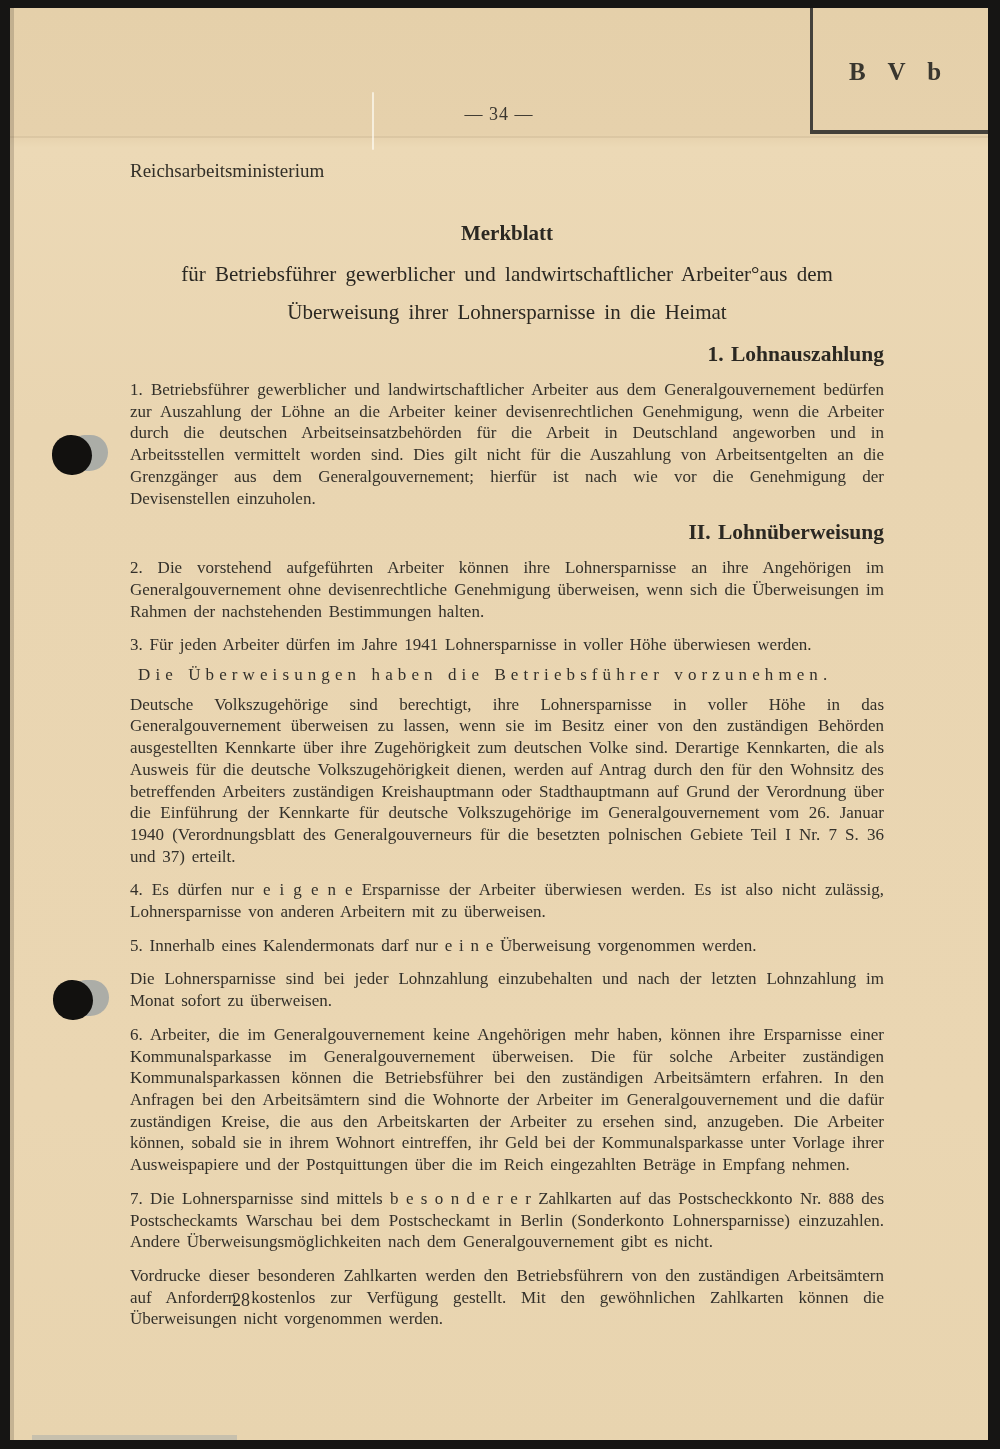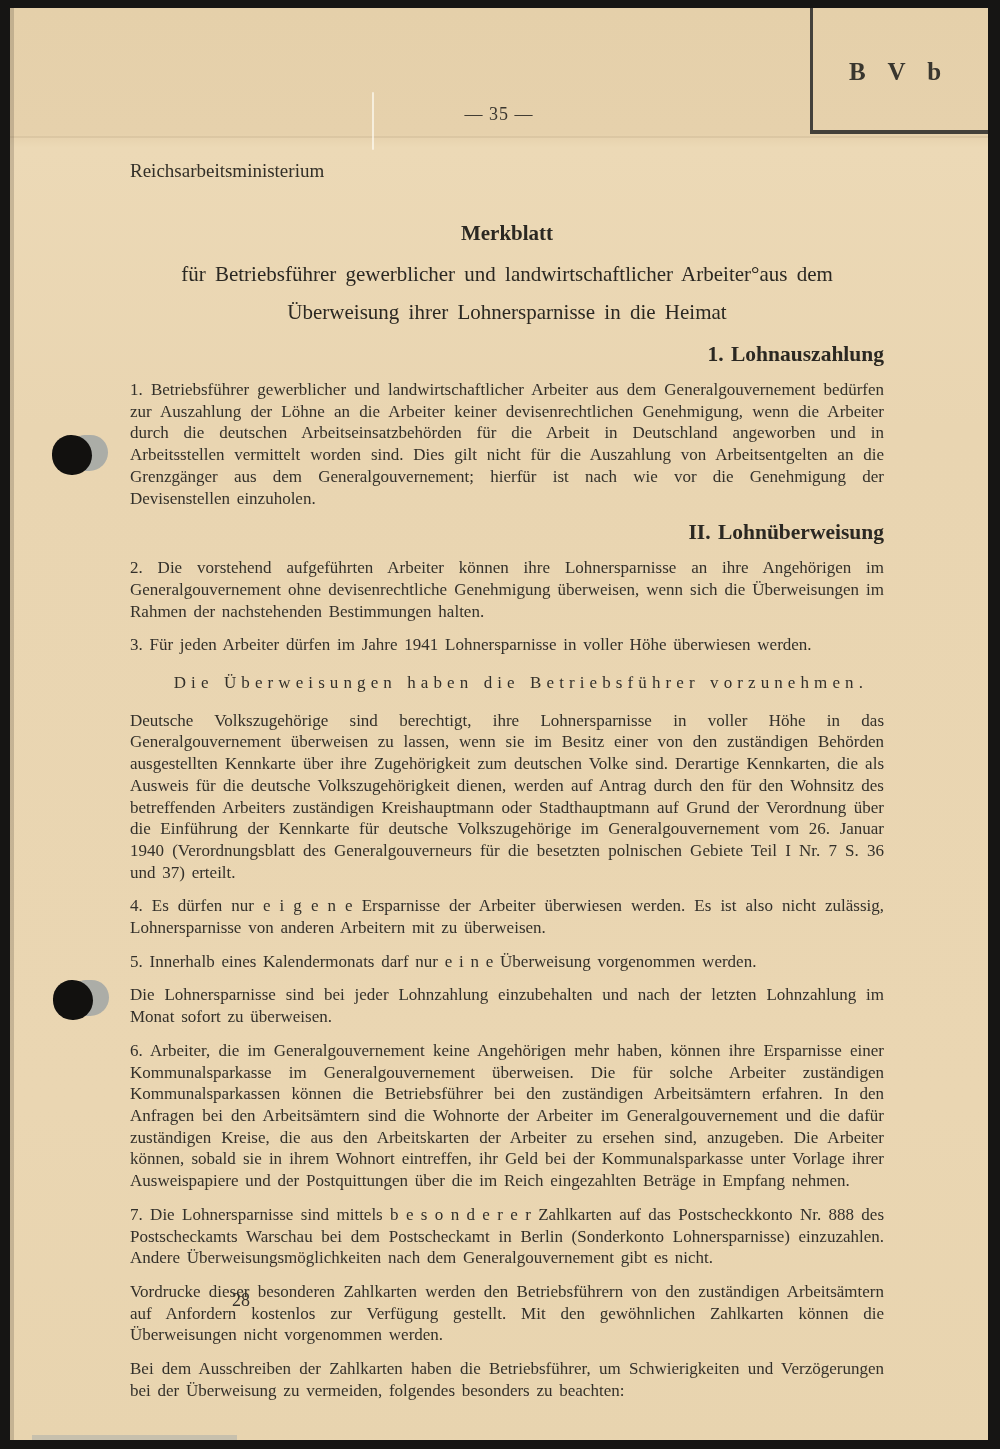--- a/index.html
+++ b/index.html
@@ -50,21 +50,21 @@
     margin:9px 0 0;font-size:21px;font-weight:normal;line-height:38px;
     text-align:center;color:#2b2822;word-spacing:4px;
   }
   .sec-heading{
     margin:11px 0 0;font-size:21.5px;font-weight:bold;line-height:25px;
     text-align:right;color:#2b2822;word-spacing:2px;
   }
   .content p{margin:12px 0 0;}
   .content p.tight{margin:2px 0 0;}
   .content p.spaced-line{
-    margin:16px;letter-spacing:0.30em;word-spacing:1px;text-align:right;
+    margin:8px;letter-spacing:0.30em;word-spacing:1px;text-align:left;
   }
   .pageno-bottom{position:absolute;left:180px;top:1282px;font-size:18px;color:#33302a;padding-left:42px;}
 
   .hole{position:absolute;width:40px;height:40px;border-radius:48% 52% 50% 50%;background:#12110f;}
   .hole::before{
     content:'';position:absolute;left:20px;top:0px;width:36px;height:36px;
     background:rgba(154,162,164,.78);
     border-radius:42% 58% 62% 38%;
     z-index:-1;
   }
@@ -75,21 +75,21 @@
 <body>
 
 <div class="scan">
   <div class="paper">
 
     <div class="edge-line"></div>
     <div class="left-shade"></div>
     <div class="scratch"></div>
     <div class="bottom-streak"></div>
 
-    <div class="pageno-top">— 35 —</div>
+    <div class="pageno-top">— 34 —</div>
 
     <div class="stamp-box">
       <span class="stamp-text">B V b</span>
     </div>
 
     <div class="ministry">Reichsarbeitsministerium</div>
 
     <div class="content">
       <div class="doc-title">Merkblatt</div>
 
@@ -110,21 +110,20 @@
 
       <p>4. Es dürfen nur e i g e n e Ersparnisse der Arbeiter überwiesen werden. Es ist also nicht zulässig, Lohnersparnisse von anderen Arbeitern mit zu überweisen.</p>
 
       <p>5. Innerhalb eines Kalendermonats darf nur e i n e Überweisung vorgenommen werden.</p>
       <p>Die Lohnersparnisse sind bei jeder Lohnzahlung einzubehalten und nach der letzten Lohnzahlung im Monat sofort zu überweisen.</p>
 
       <p>6. Arbeiter, die im Generalgouvernement keine Angehörigen mehr haben, können ihre Ersparnisse einer Kommunalsparkasse im Generalgouvernement überweisen. Die für solche Arbeiter zuständigen Kommunalsparkassen können die Betriebsführer bei den zuständigen Arbeitsämtern erfahren. In den Anfragen bei den Arbeitsämtern sind die Wohnorte der Arbeiter im Generalgouvernement und die dafür zuständigen Kreise, die aus den Arbeitskarten der Arbeiter zu ersehen sind, anzugeben. Die Arbeiter können, sobald sie in ihrem Wohnort eintreffen, ihr Geld bei der Kommunalsparkasse unter Vorlage ihrer Ausweispapiere und der Postquittungen über die im Reich eingezahlten Beträge in Empfang nehmen.</p>
 
       <p>7. Die Lohnersparnisse sind mittels b e s o n d e r e r Zahlkarten auf das Postscheckkonto Nr. 888 des Postscheckamts Warschau bei dem Postscheckamt in Berlin (Sonderkonto Lohnersparnisse) einzuzahlen. Andere Überweisungsmöglichkeiten nach dem Generalgouvernement gibt es nicht.</p>
       <p>Vordrucke dieser besonderen Zahlkarten werden den Betriebsführern von den zuständigen Arbeitsämtern auf Anfordern kostenlos zur Verfügung gestellt. Mit den gewöhnlichen Zahlkarten können die Überweisungen nicht vorgenommen werden.</p>
-      <p>Bei dem Ausschreiben der Zahlkarten haben die Betriebsführer, um Schwierigkeiten und Verzögerungen bei der Überweisung zu vermeiden, folgendes besonders zu beachten:</p>
     </div>
 
     <div class="pageno-bottom">28</div>
 
     <div class="hole hole-1"></div>
     <div class="hole hole-2"></div>
   </div>
 </div>
 
 </body></html>

